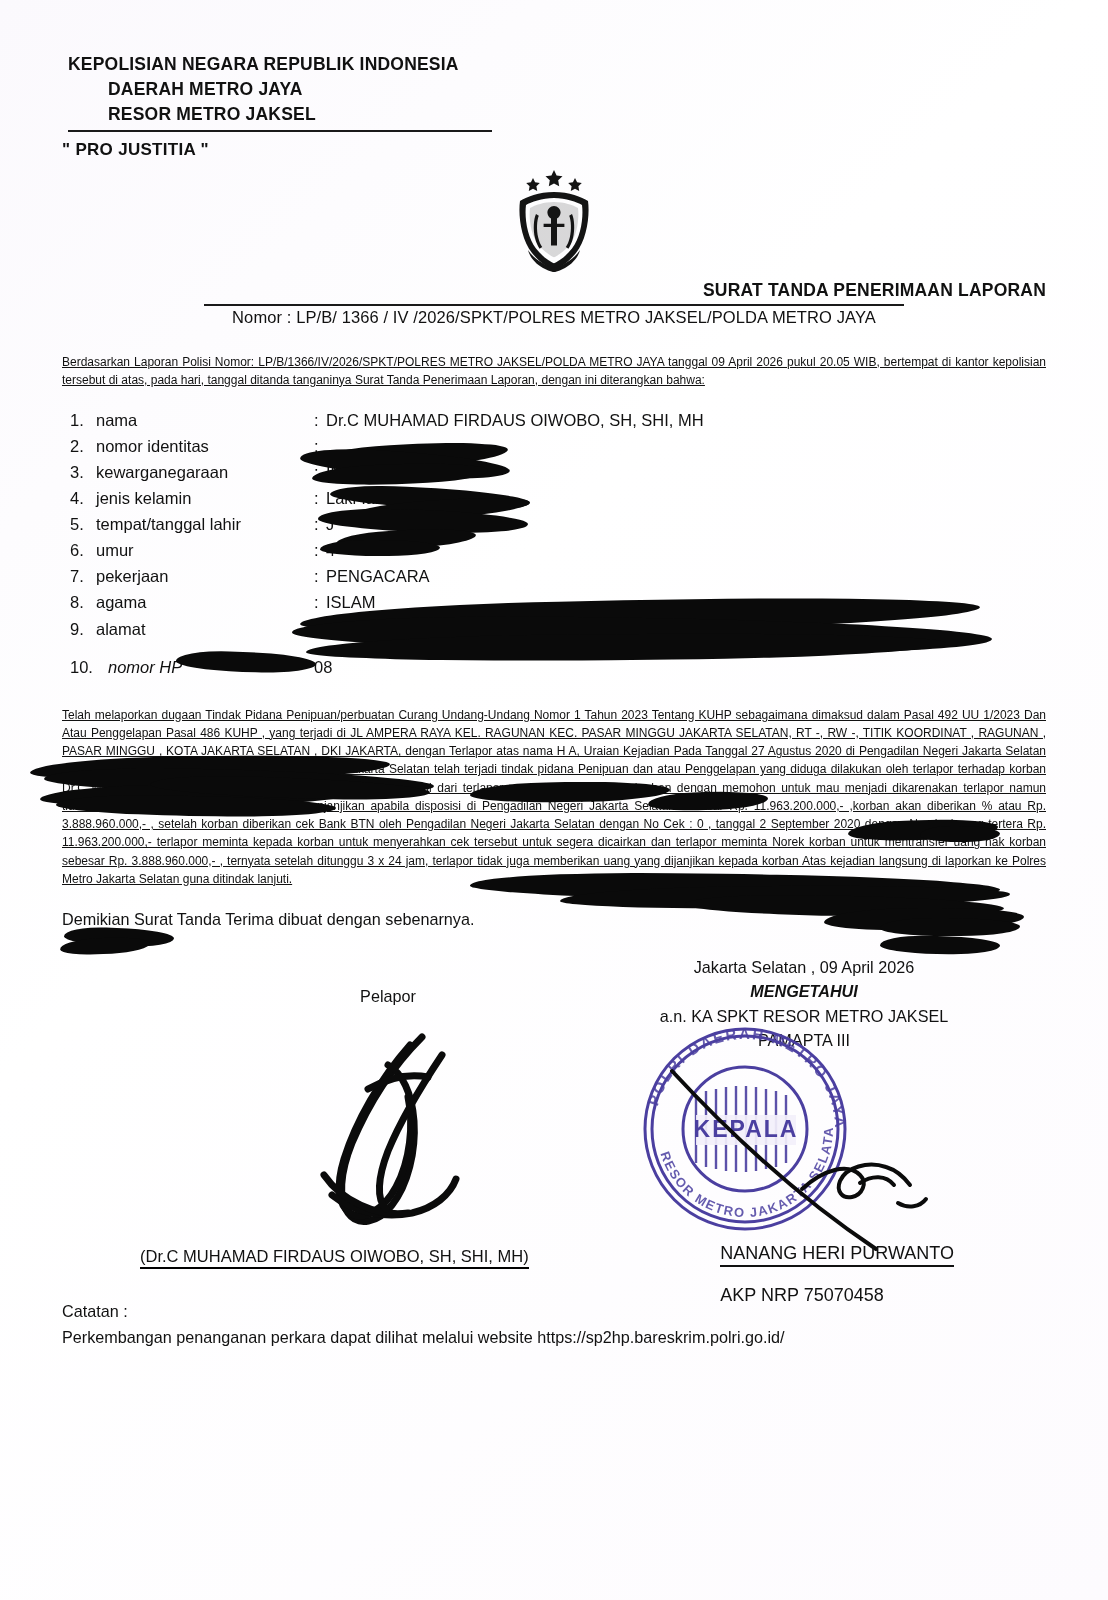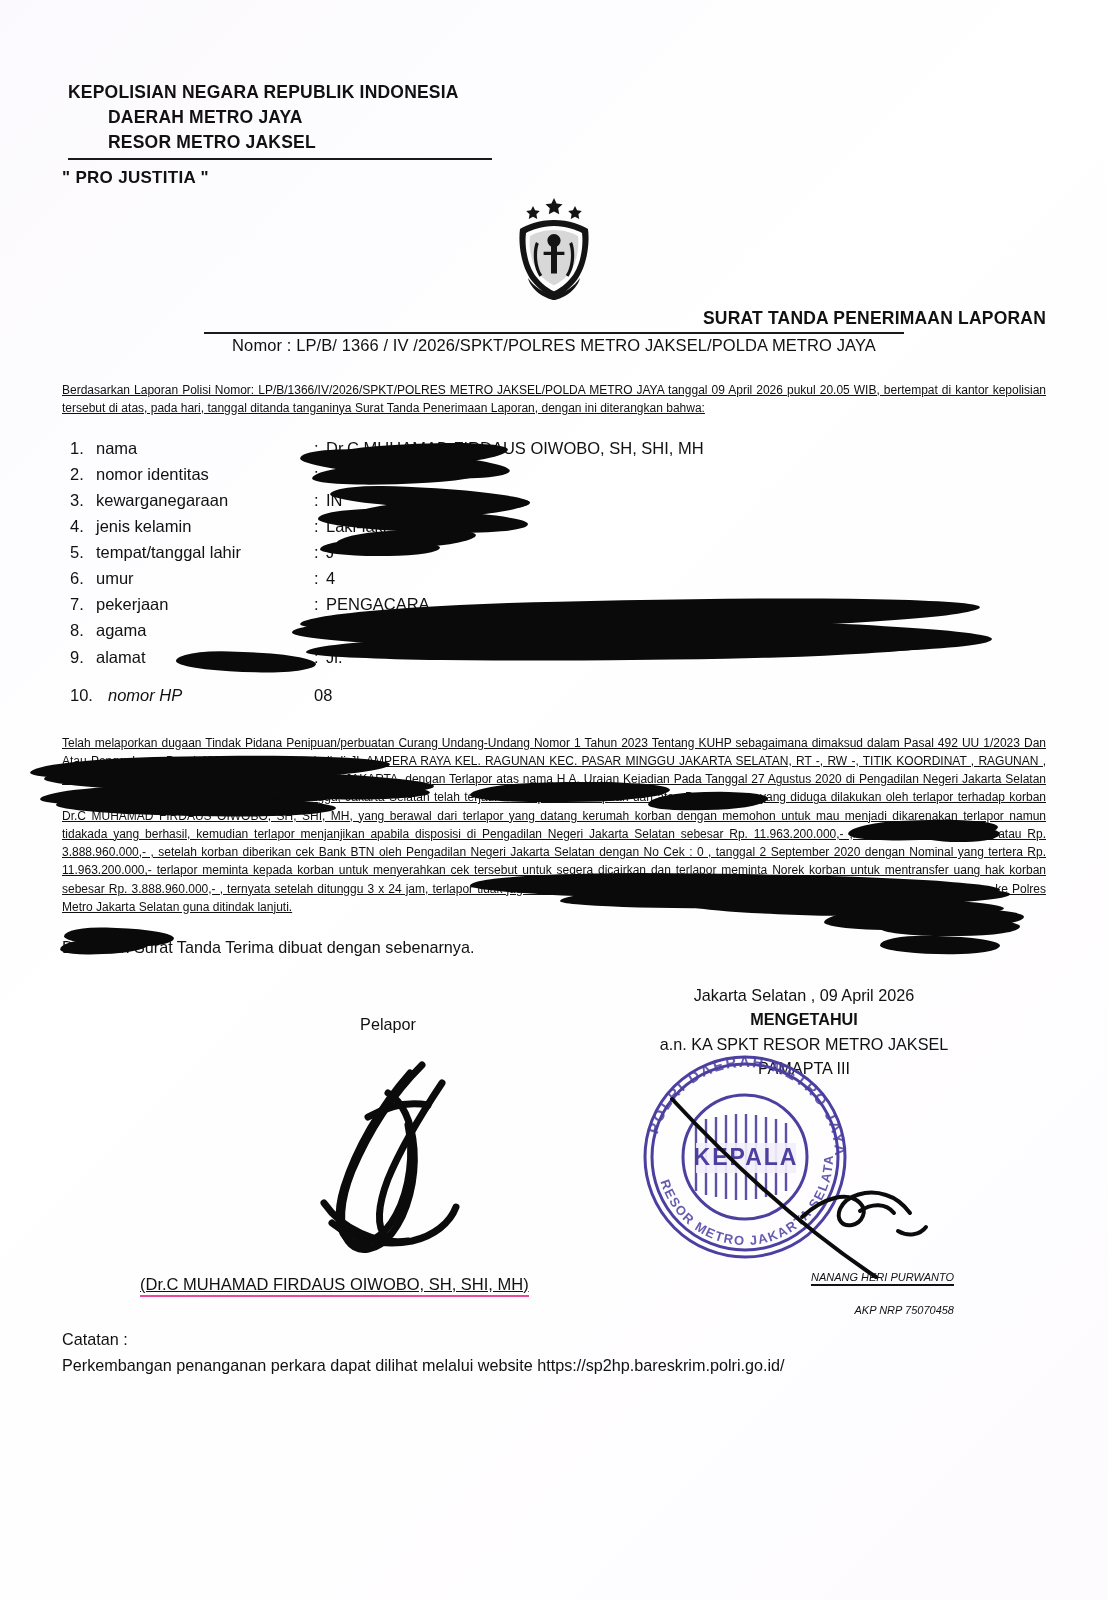--- a/index.html
+++ b/index.html
@@ -21,21 +21,21 @@
   
   #page:before {
     content: "";
     position: absolute;
     left: 0; top: 0; right: 0; bottom: 0;
     background: linear-gradient(135deg, #fbf9fd 0%, #ffffff 40%, #fdfbfe 100%);
     pointer-events: none;
   }
   .doc {
     position: relative;
-    padding: 80px 62px 20px 62px;
+    padding: 52px 62px 20px 62px;
     z-index: 2;
   }
 
   
   .letterhead {
     margin-left: 6px;
     font-weight: bold;
     font-size: 17.5px;
     line-height: 1.42;
     letter-spacing: 0.2px;
@@ -162,45 +162,43 @@
   }
   .sign-right {
     position: absolute;
     right: 22px;
     top: 0;
     width: 440px;
     text-align: center;
     font-size: 16.2px;
     line-height: 1.5;
   }
-  .sign-right .bold { font-weight: bold; }
+  .sign-right .bold { font-weight: bold; font-style: italic; }
   .sign-left {
     position: absolute;
     left: 196px;
     top: 32px;
     width: 260px;
     text-align: center;
     font-size: 16.2px;
   }
   .sign-name-left {
     position: absolute;
     left: 78px;
     top: 292px;
     font-size: 16.5px;
-    border-bottom: 2px solid #ec4899;
+    border-bottom: 2px solid #000000;
     padding-bottom: 1px;
-    text-decoration: underline;
   }
   .sign-name-right {
     position: absolute;
     right: 92px;
     top: 288px;
-    text-align: right;
-    font-size: 11px;
-    font-style: italic;
+    text-align: left;
+    font-size: 18px;
   }
   .sign-name-right .nm {
     border-bottom: 2px solid #111;
     padding-bottom: 1px;
     display: inline-block;
   }
   .sign-name-right .nrp { display: block; margin-top: 18px; }
 
   .scribble {
     position: absolute;

